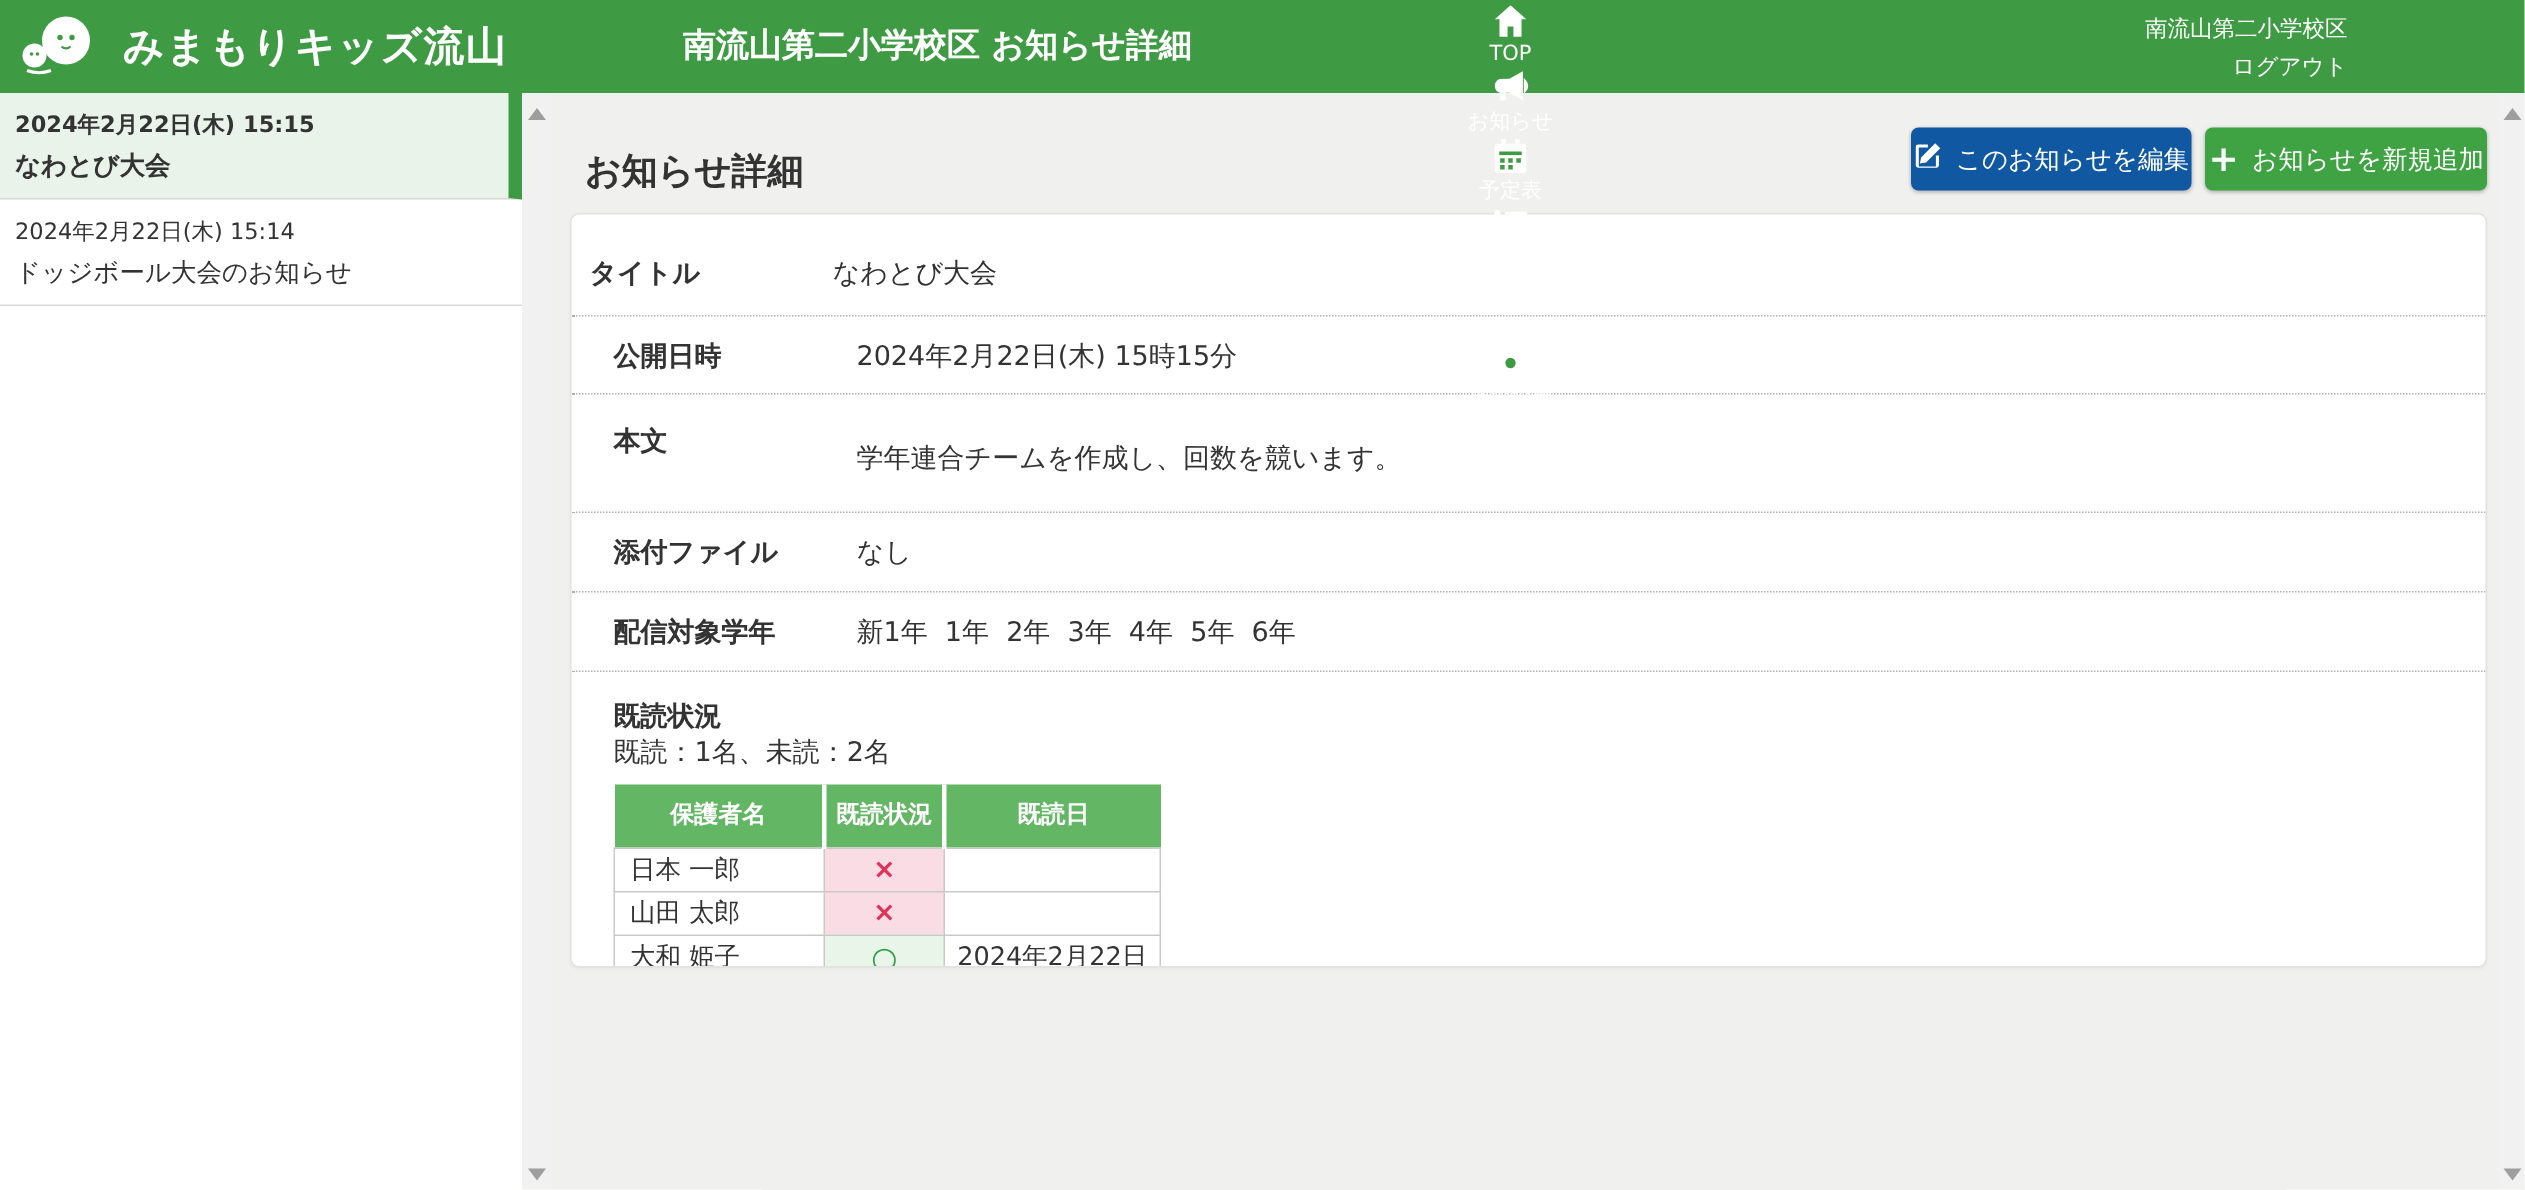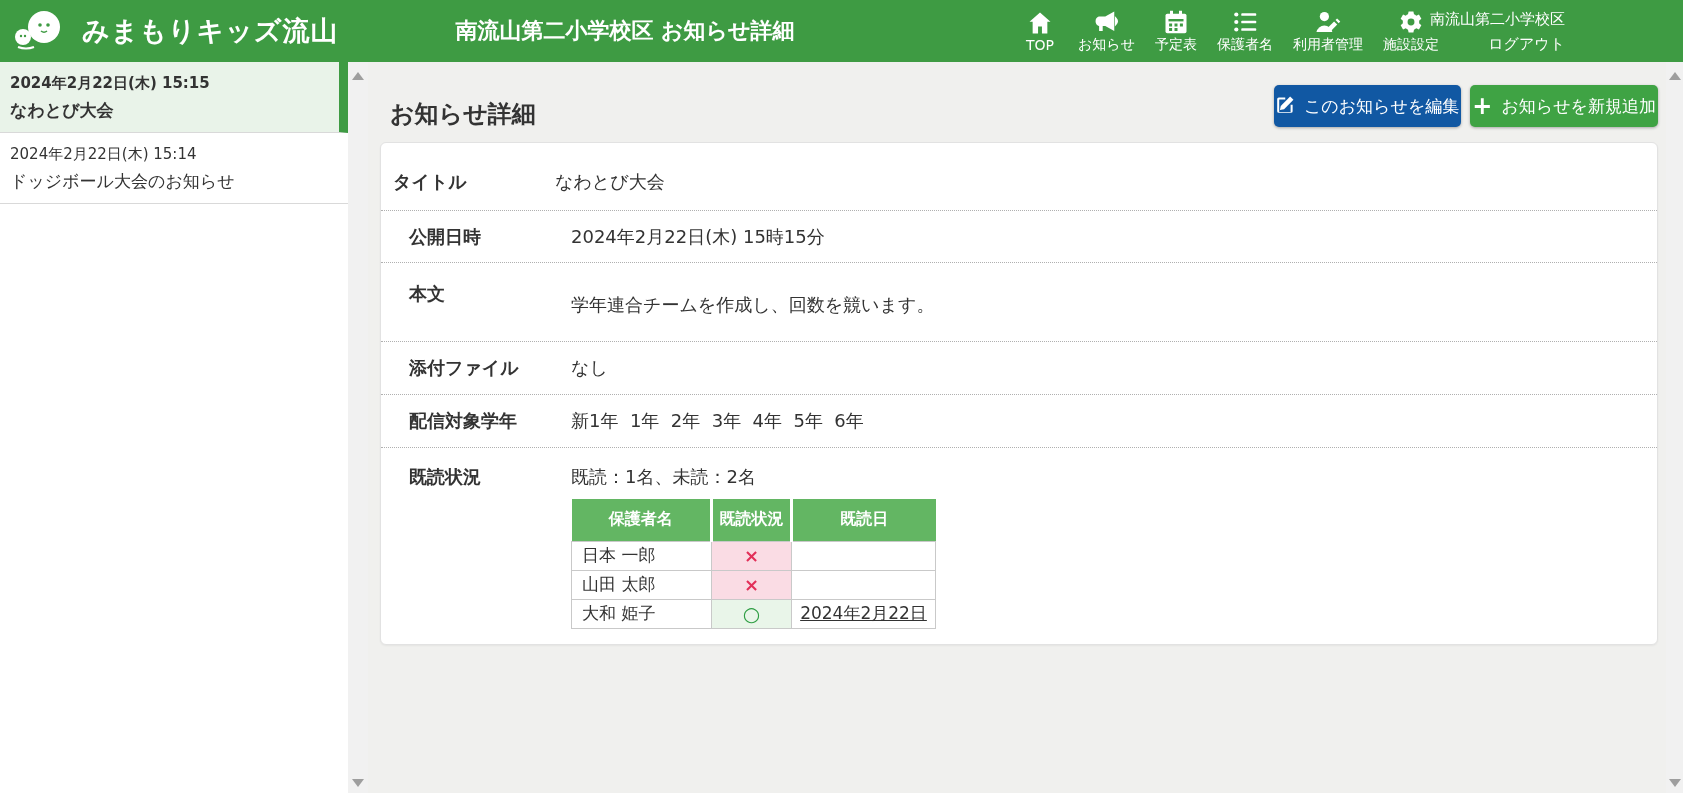--- a/index.html
+++ b/index.html
@@ -7,21 +7,21 @@
     font-family:"DejaVu Sans","Liberation Sans",sans-serif; color:#333; background:#fff; }
 
   
   .header { position:absolute; top:0; left:0; width:1683px; height:62px;
     background:#3e9b43; color:#fff; z-index:10; }
   .logo { position:absolute; left:14px; top:0; height:62px; display:flex;
     align-items:center; gap:20px; cursor:pointer; }
   .logo-text { font-size:27px; font-weight:bold; letter-spacing:1px; }
   .header-title { position:absolute; left:350px; top:0; width:550px; height:62px;
     line-height:62px; text-align:center; font-size:22px; font-weight:bold; }
-  .nav { position:absolute; left:1012px; top:0; height:62px; display:flex; }
+  .nav { position:absolute; left:962px; top:0; height:62px; display:flex;flex-direction:column; }
   .nav-item { display:flex; flex-direction:column; align-items:center;
     justify-content:center; padding:0 10px; cursor:pointer; min-width:56px; }
   .nav-item .ico { height:26px; display:flex; align-items:flex-end; margin-bottom:2px; }
   .nav-item .lbl { font-size:14px; white-space:nowrap; }
   .account { position:absolute; right:118px; top:7px; text-align:right;
     font-size:15px; line-height:25px; }
   .account .logout { cursor:pointer; }
 
   
   .sidebar { position:absolute; top:62px; left:0; width:348px; bottom:0; background:#fff; }
@@ -62,21 +62,21 @@
     border-bottom:1px dotted #b0b0b0; }
   .d-label { width:162px; flex:none; font-weight:bold; font-size:18px; }
   .d-value { font-size:18px; white-space:pre; }
   .r1 { height:68px; padding-top:10px;padding-left:12px; }
   .r2 { height:52px; }
   .r3 { height:79px; align-items:flex-start; }
   .r3 .d-label { padding-top:19px; }
   .r3 .d-value { padding-top:30px; white-space:normal; }
   .r4 { height:53px; }
   .r5 { height:53px; }
-  .r6 { height:198px; align-items:flex-start; padding-top:17px; border-bottom:none; }
+  .r6 { height:198px; align-items:flex-start; padding-top:17px; border-bottom:none;flex-direction:column; }
 
   
   .rs-summary { font-size:18px; }
   table.rs { border-collapse:collapse; margin-top:10px; background:#fff; }
   .rs th { width:140px; height:42px; background:#63b663; color:#fff; font-size:16px;
     font-weight:bold; text-align:center; }
   .rs th + th { border-left:3px solid #fff; }
   .rs th:nth-child(2) { width:80px; }
   .rs th:nth-child(3) { width:144px; }
   .rs td { height:29px; border:1px solid #c9c9c9; font-size:17px; }

